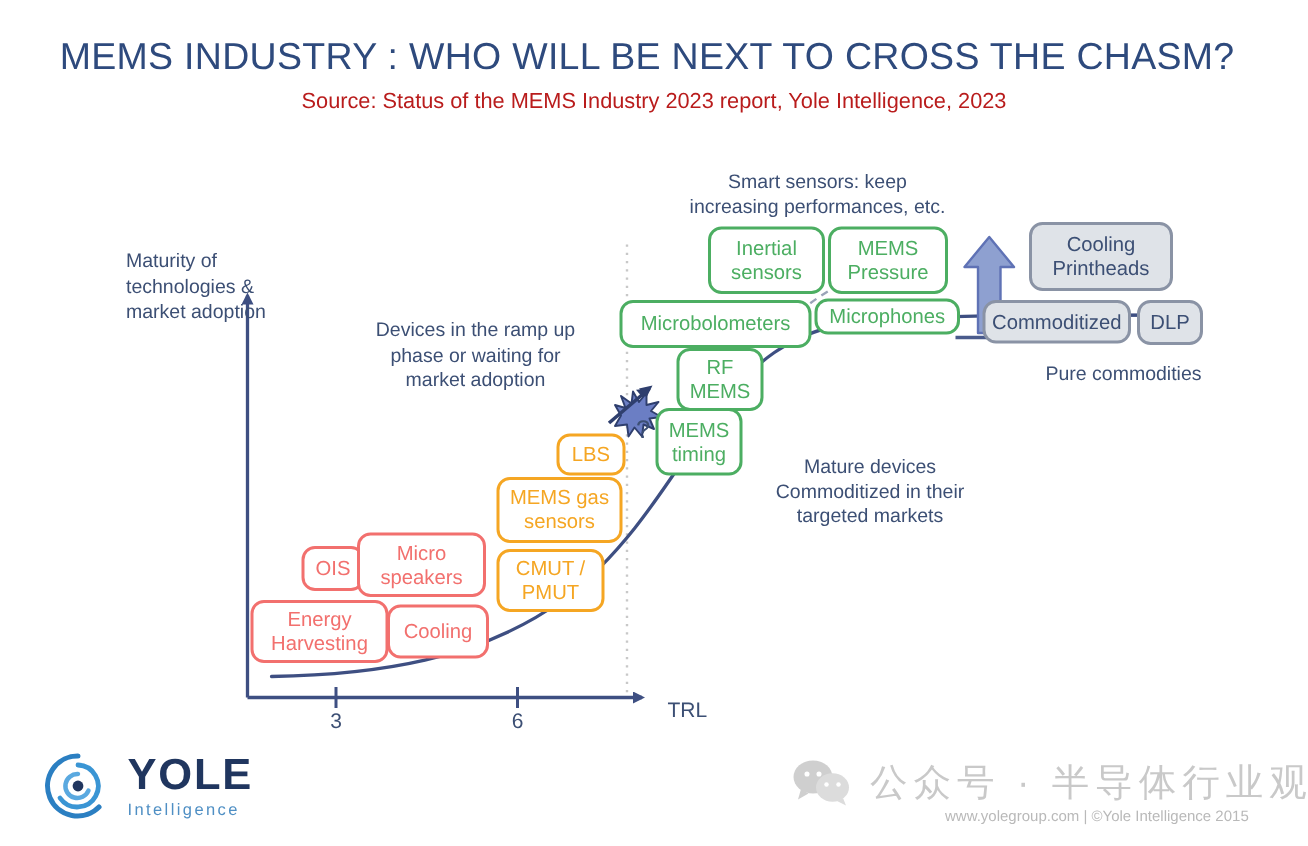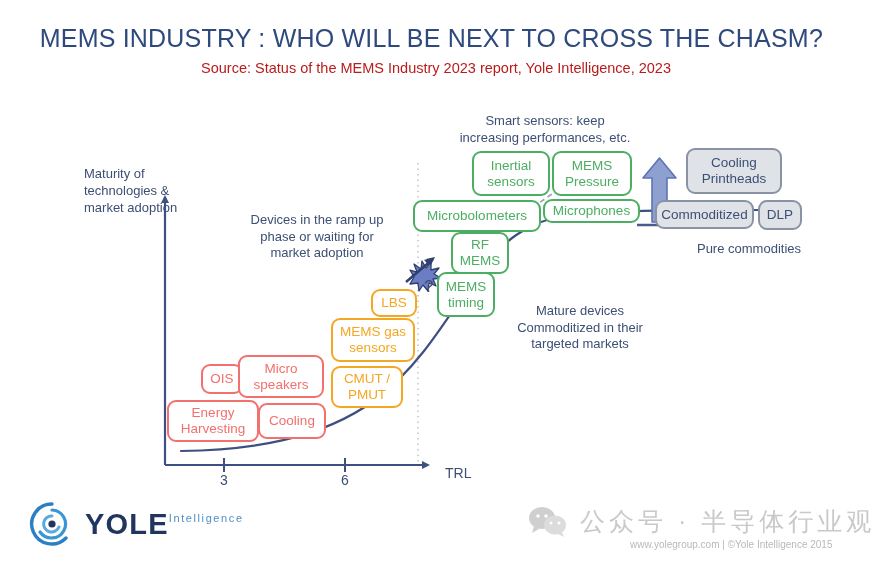--- a/index.html
+++ b/index.html
@@ -95,21 +95,21 @@
   .node.red   { border-color: #f2706e; color: #f2706e; }
   .node.orange{ border-color: #f5a623; color: #f5a623; }
   .node.green { border-color: #4cae62; color: #4cae62; }
   .node.gray  { border-color: #8a93a5; color: #3c4f74; background: #dfe3e8; }
 
   
   .logo-wrap {
     position: absolute; left: 28px; top: 500px;
     display: flex; align-items: center; gap: 9px;
   }
-  .logo-text { display: flex; flex-direction: row; line-height: 1; }
+  .logo-text { display: flex; flex-direction: column; line-height: 1; }
   .logo-yole {
     font-size: 29px; font-weight: 700; color: #20365f; letter-spacing: 1.2px;
   }
   .logo-sub {
     font-size: 11px; color: #4f8fc4; letter-spacing: 1.6px; margin-top: 3px;
   }
   .watermark {
     position: absolute; left: 528px; top: 505px;
     display: flex; align-items: center; gap: 12px;
     color: #c9c9c9;

